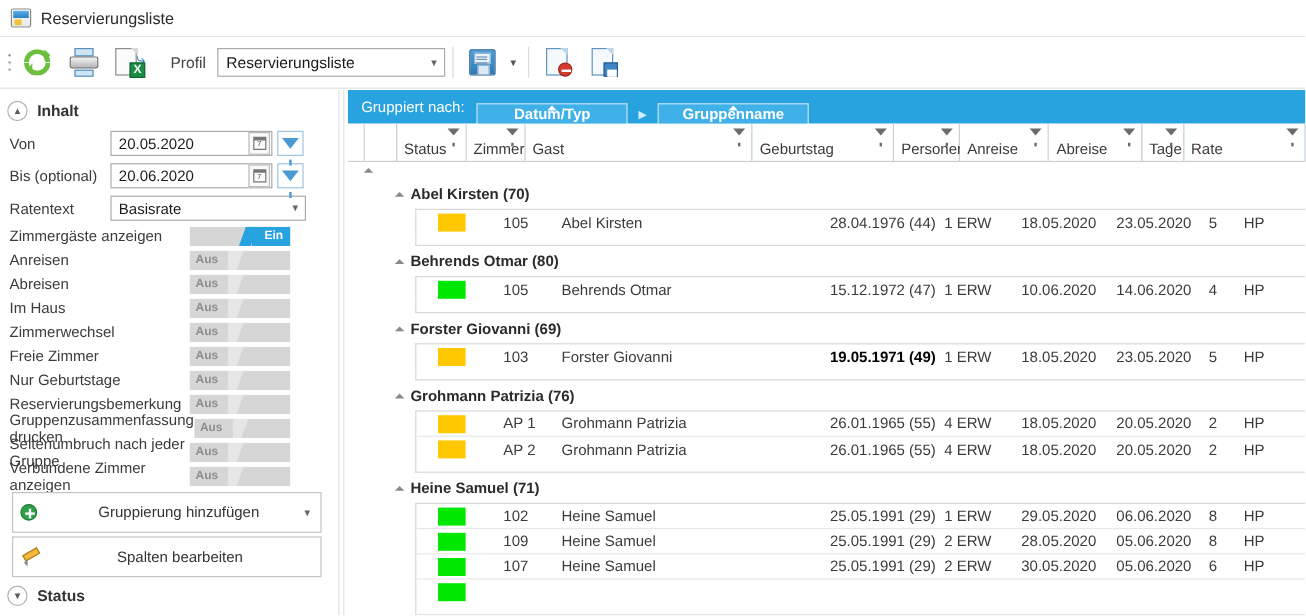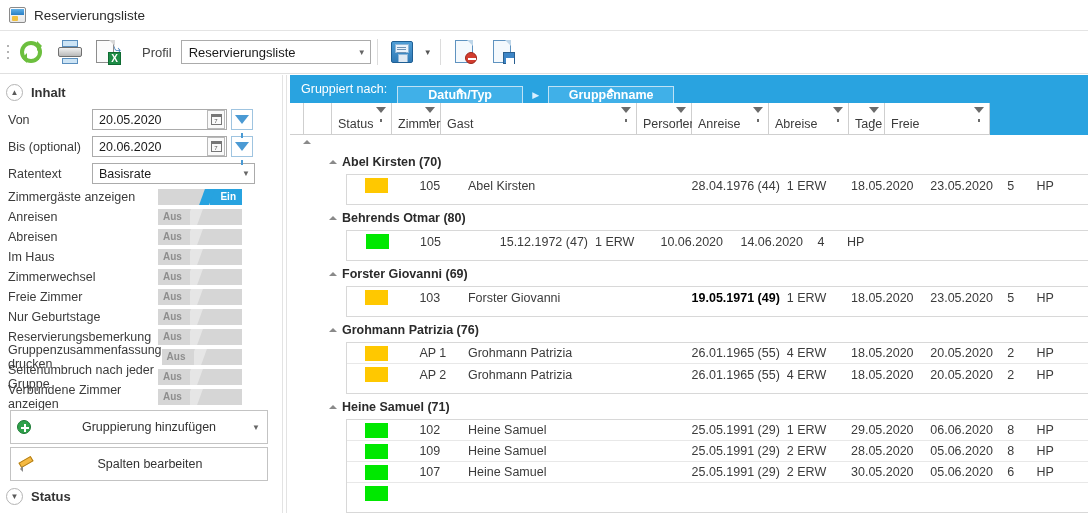--- a/index.html
+++ b/index.html
@@ -510,38 +510,42 @@
             <span class="fil"></span>
           </div>
           <div class="hcell" style="width: 49px;">
             <span class="ht">Zimmer</span>
             <span class="fil"></span>
           </div>
           <div class="hcell" style="width: 196px;">
             <span class="ht">Gast</span>
             <span class="fil"></span>
           </div>
+          <div class="hcell" style="width: 122px;">
+            <span class="ht">Geburtstag</span>
+            <span class="fil"></span>
+          </div>
           <div class="hcell" style="width: 55px;">
             <span class="ht">Personen</span>
             <span class="fil"></span>
           </div>
           <div class="hcell" style="width: 77px;">
             <span class="ht">Anreise</span>
             <span class="fil"></span>
           </div>
           <div class="hcell" style="width: 80px;">
             <span class="ht">Abreise</span>
             <span class="fil"></span>
           </div>
           <div class="hcell" style="width: 36px;">
             <span class="ht">Tage</span>
             <span class="fil"></span>
           </div>
           <div class="hcell" style="width: 105px;">
-            <span class="ht">Freie</span>
+            <span class="ht">Rate</span>
             <span class="fil"></span>
           </div>
         </div>
 
       <div class="rows-area">
         <div class="topexp">
             <span class="tri"></span>
           </div>
         <div id="groups-host">
             <div class="group">
@@ -570,20 +574,21 @@
               <div class="group-head">
                 <span class="tri"></span>
                 <span class="group-title">Behrends Otmar (80)</span>
               </div>
               <div class="group-body">
                 <div class="row">
                   <span class="c-status">
                     <span class="swatch" style="background: rgb(0, 232, 0);"></span>
                   </span>
                   <span class="c-zimmer">105</span>
+                  <span class="c-gast">Behrends Otmar</span>
                   <span class="c-geb">15.12.1972  (47)</span>
                   <span class="c-pers">1 ERW</span>
                   <span class="c-anr">10.06.2020</span>
                   <span class="c-abr">14.06.2020</span>
                   <span class="c-tage">4</span>
                   <span class="c-rate">HP</span>
                 </div>
               </div>
               <div class="group-pad" style="margin-left: 56px; border-left: 1px solid rgb(216, 216, 216);"></div>
             </div>

